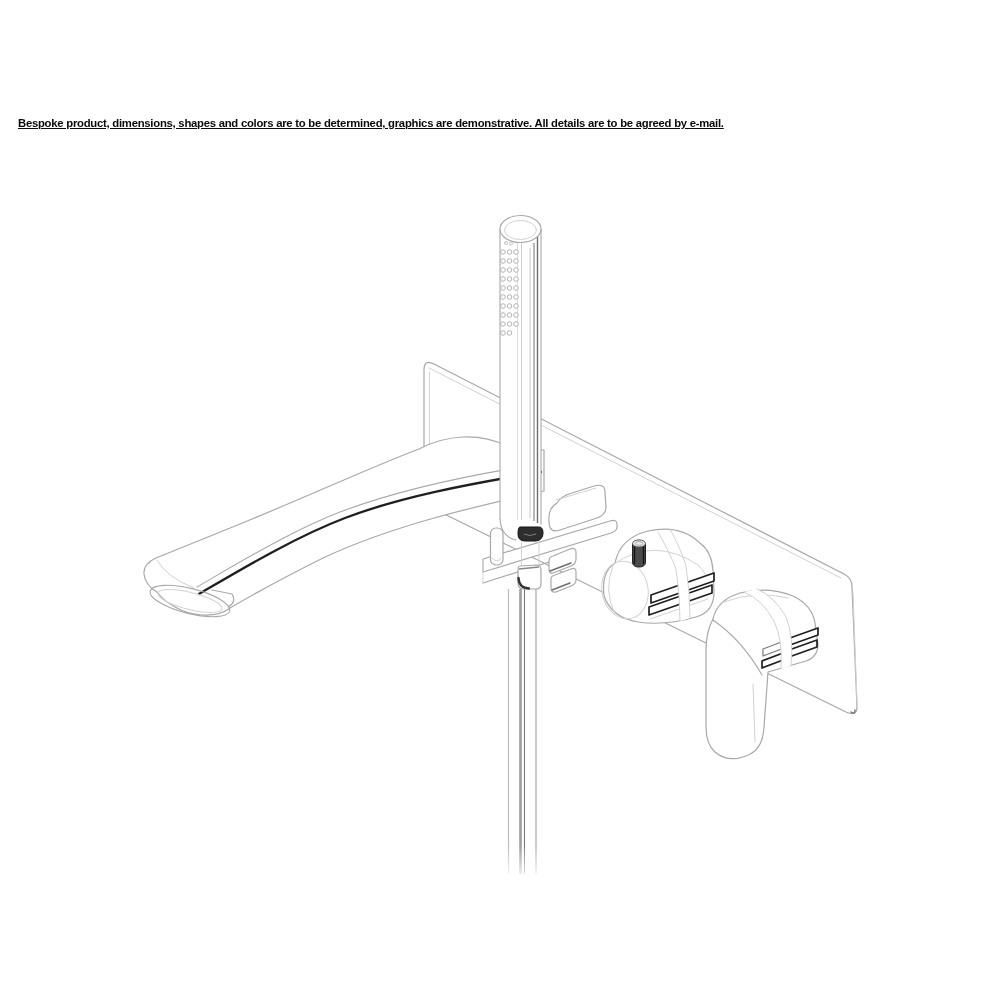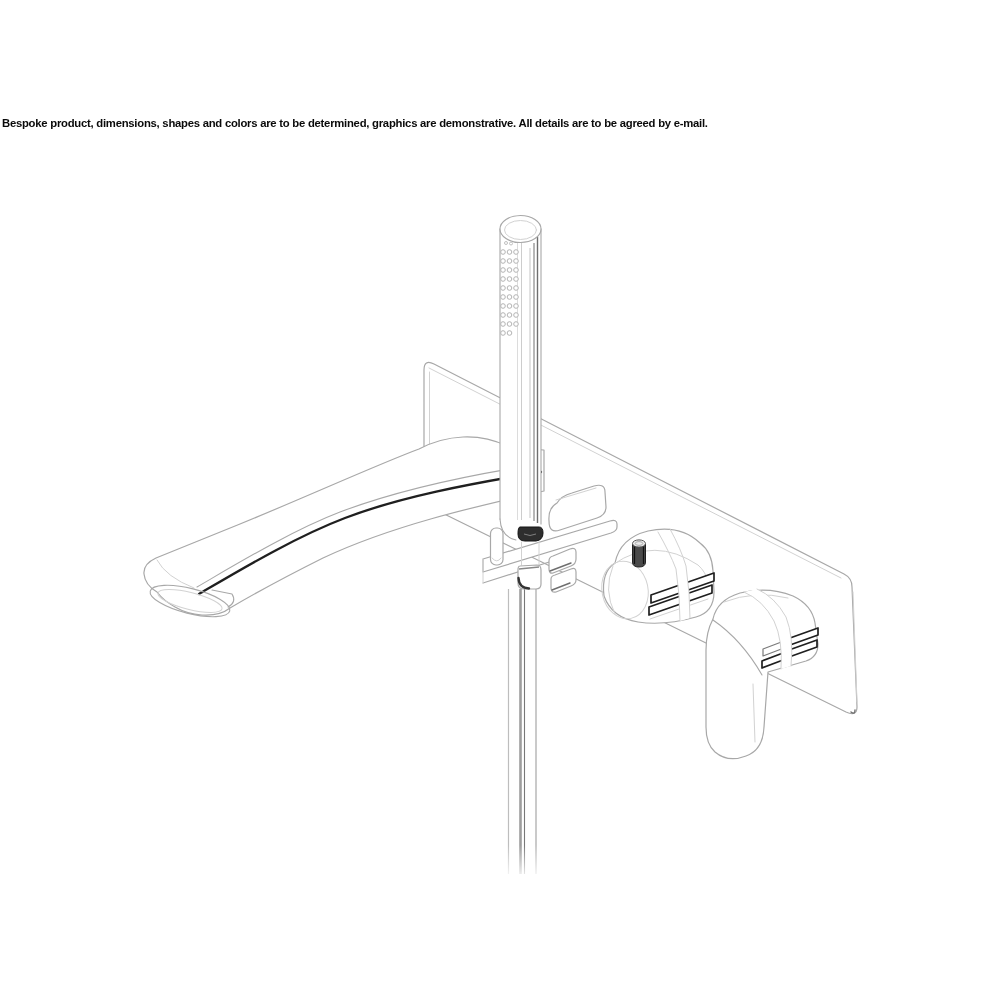--- a/index.html
+++ b/index.html
@@ -4,23 +4,23 @@
 <style>
   :root{
     --bg:#ffffff; --line:#a8a8a8; --lline:#d2d2d2; --accent:#1f1f1f; --mid:#6e6e6e;
   }
   html,body{margin:0;padding:0;}
   body{
     width:1000px;height:1000px;background:var(--bg);
     font-family:"Liberation Sans",sans-serif;position:relative;overflow:hidden;
   }
   .disclaimer{
-    position:absolute;top:117px;left:2px;
+    position:absolute;top:117px;left:18px;
     font-size:11.3px;font-weight:bold;letter-spacing:-0.25px;
-    color:#0a0a0a;white-space:nowrap;
+    color:#0a0a0a;white-space:nowrap;text-decoration:underline;
   }
   svg.scene{position:absolute;left:0;top:0;}
   
   .o{fill:#fff;stroke:var(--line);stroke-width:1.2;stroke-linejoin:round;stroke-linecap:round;}
   
   .l{fill:none;stroke:var(--line);stroke-width:1.1;stroke-linejoin:round;stroke-linecap:round;}
   
   .ll{fill:none;stroke:var(--lline);stroke-width:1;stroke-linecap:round;}
   
   .d{fill:none;stroke:var(--accent);stroke-width:2.3;stroke-linecap:round;}

